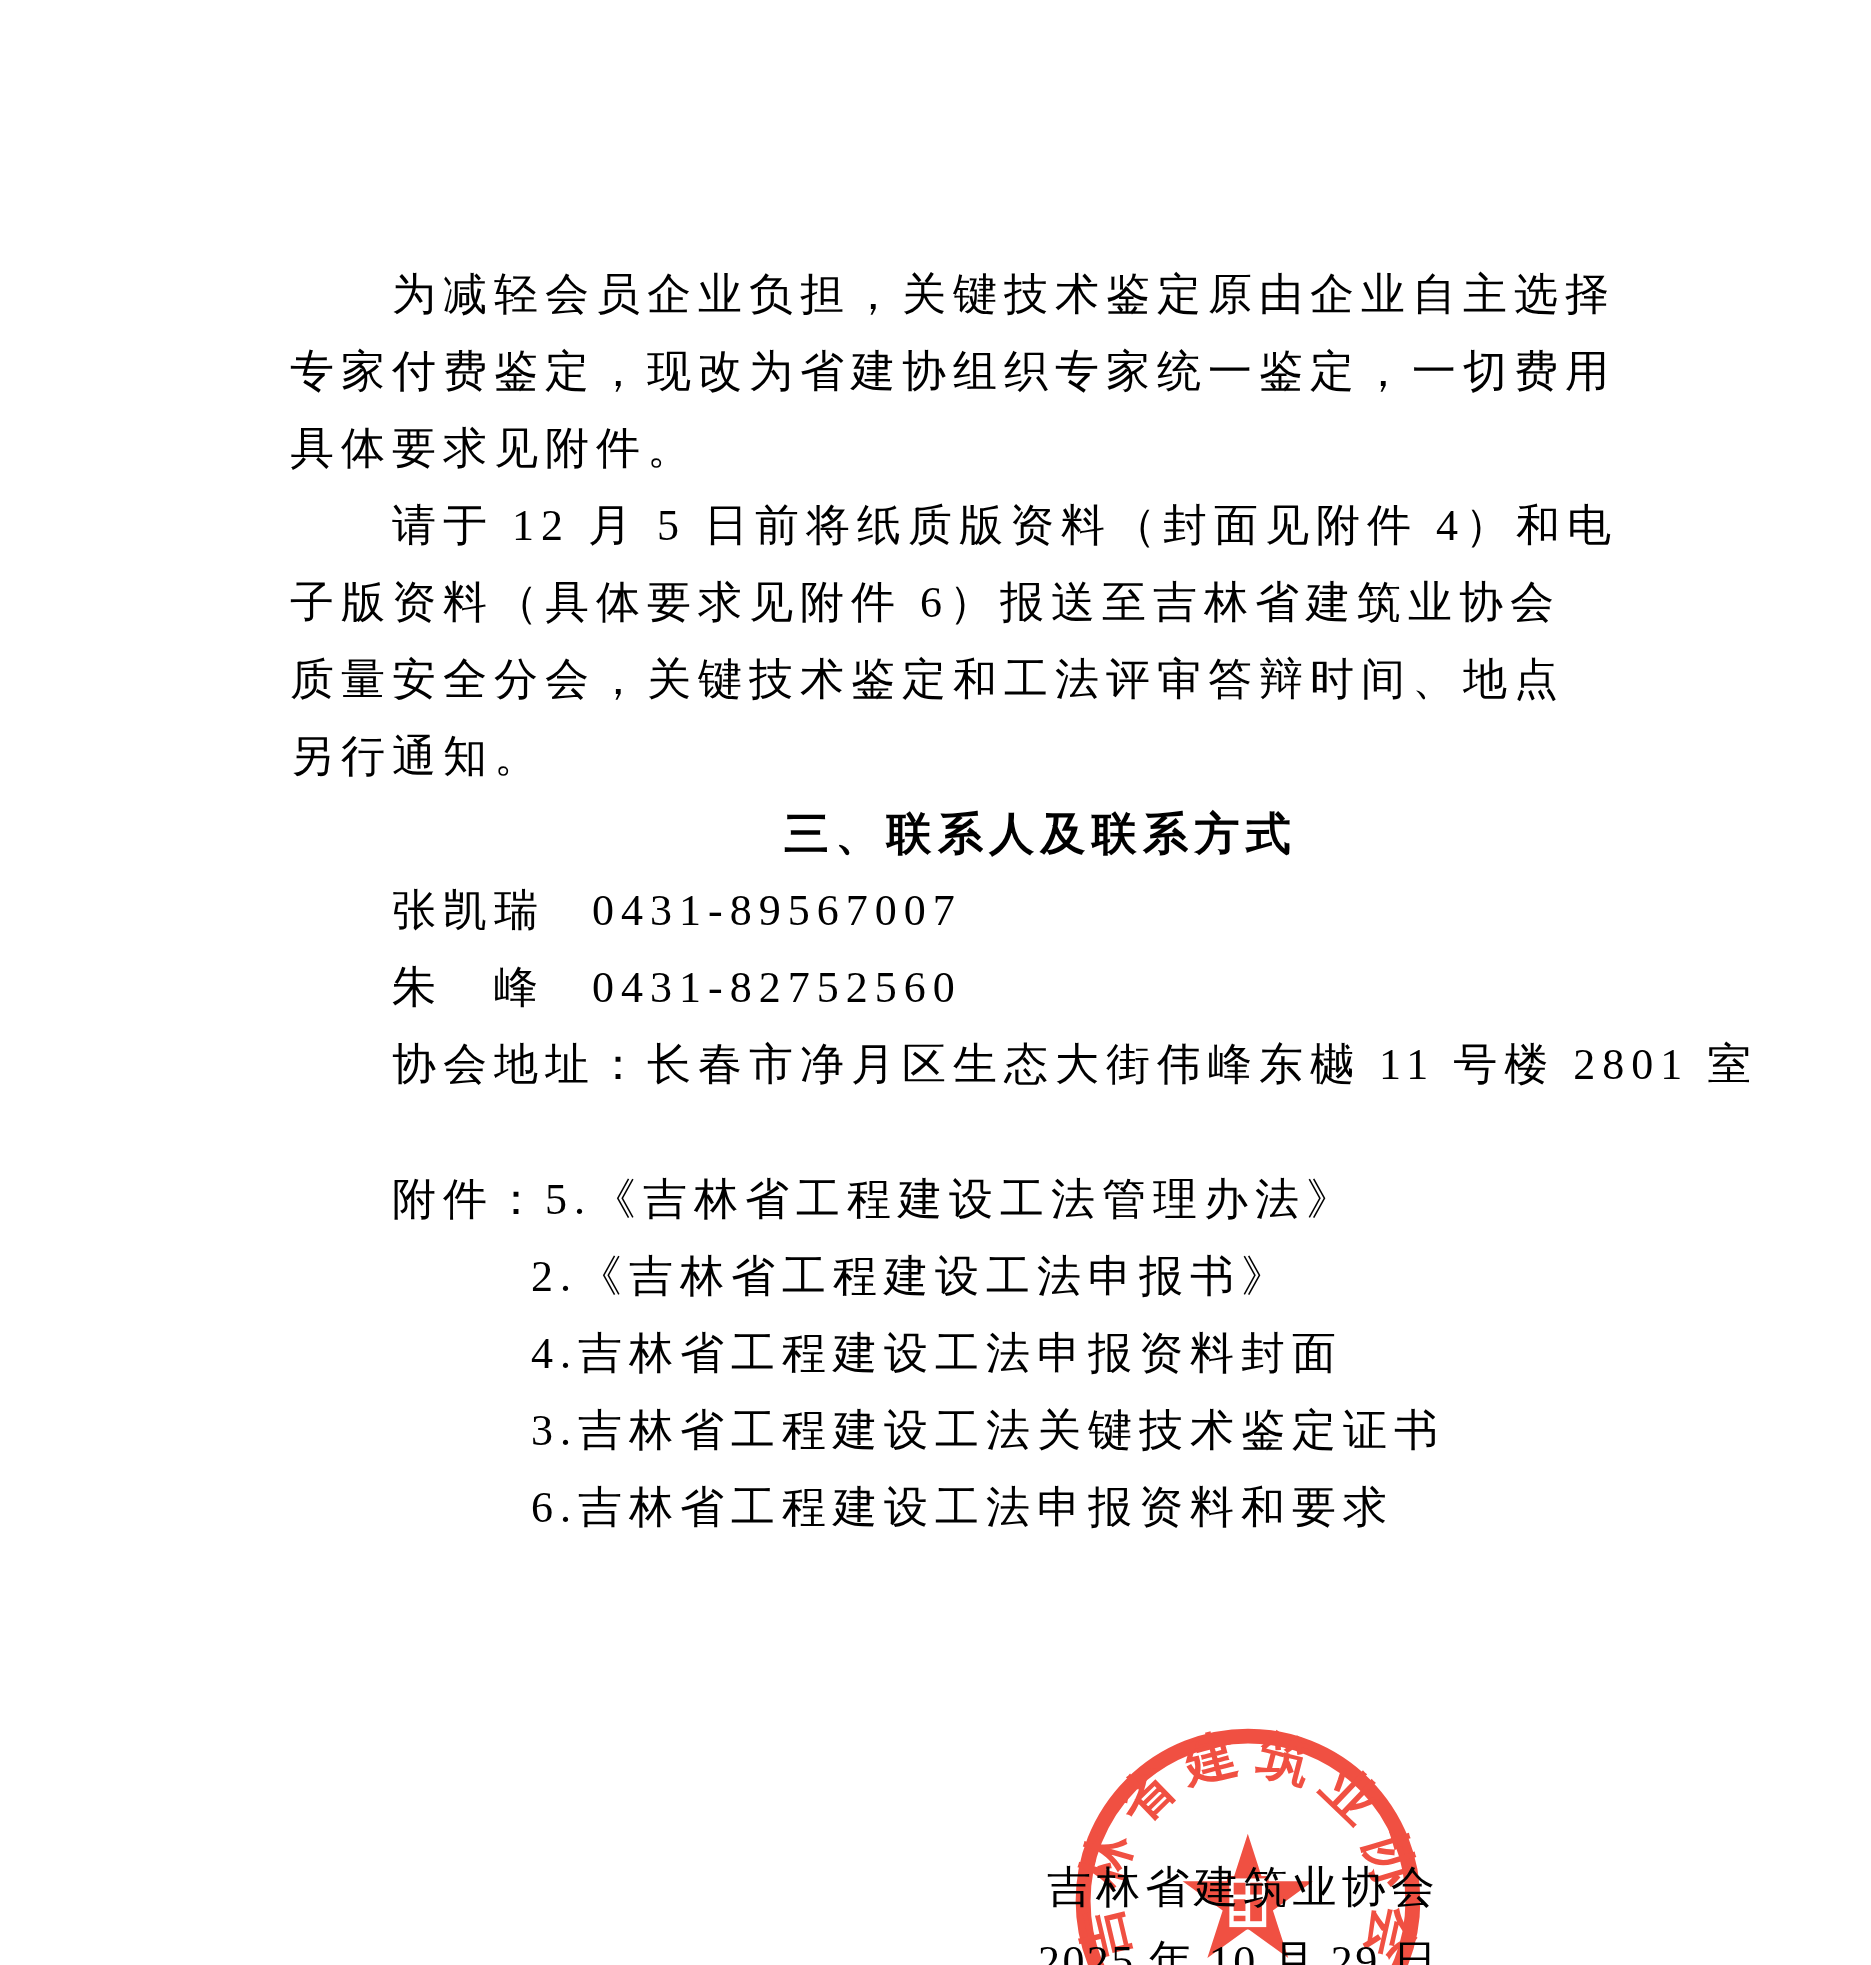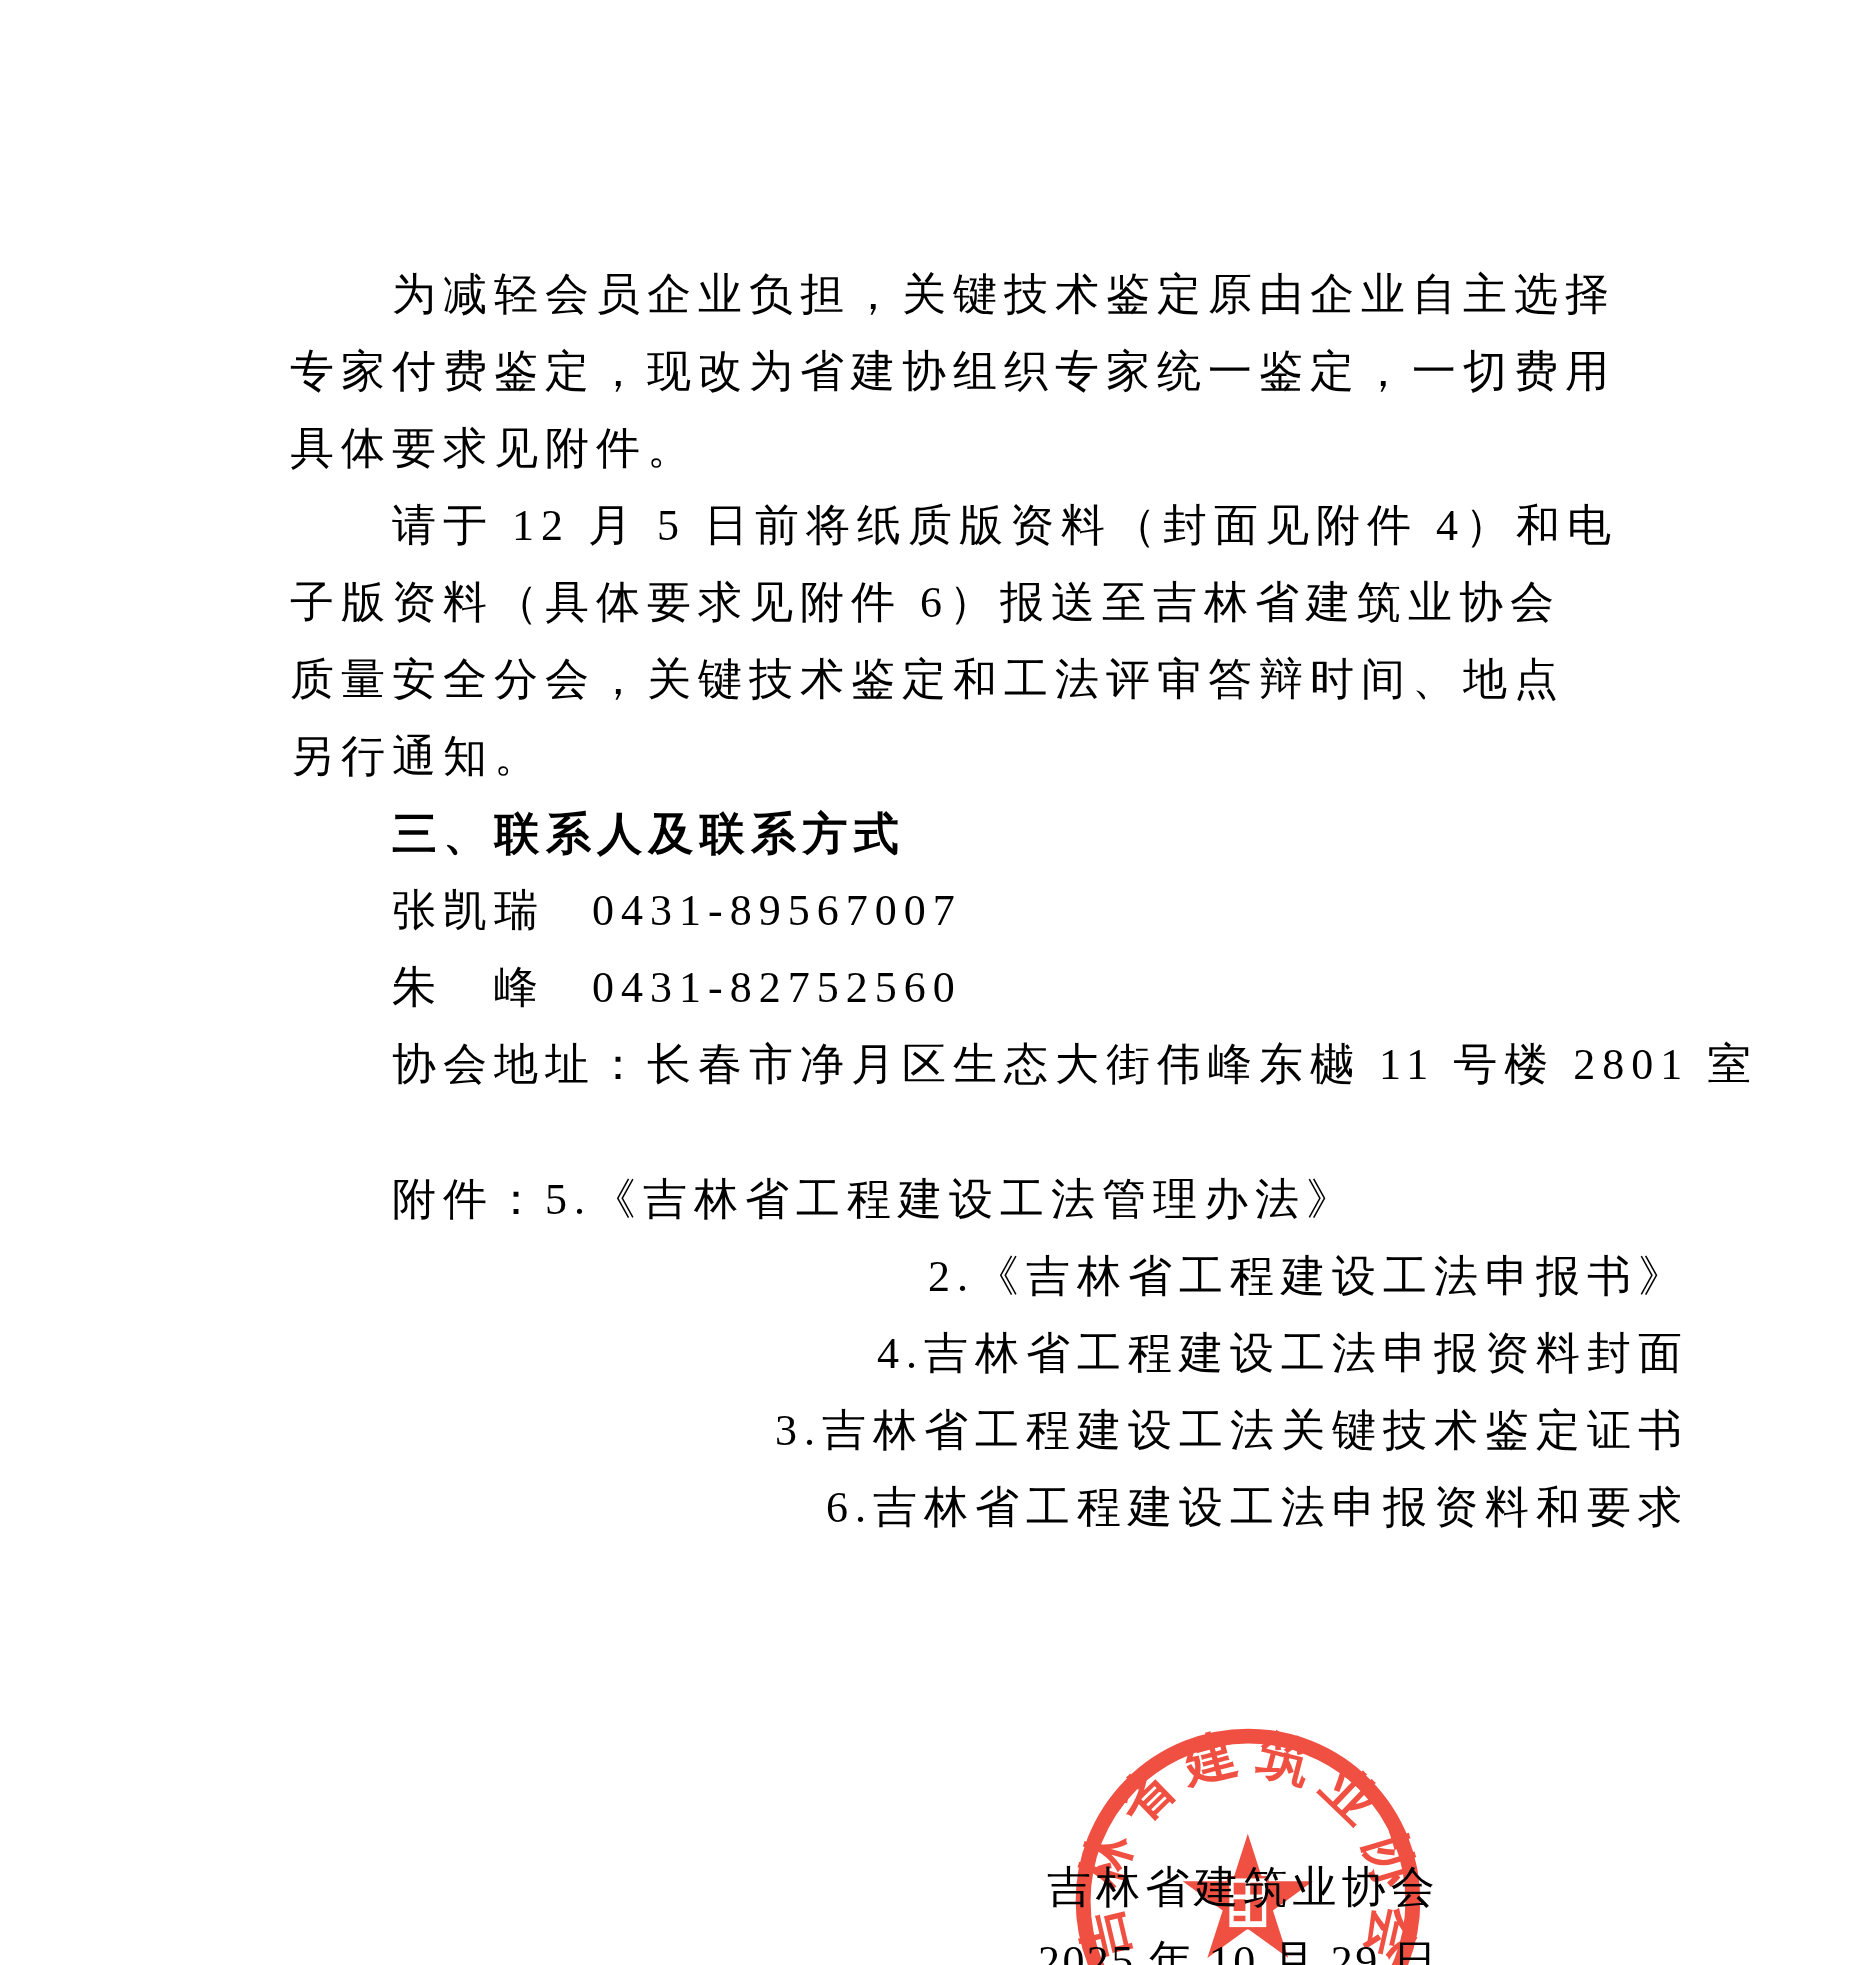--- a/index.html
+++ b/index.html
@@ -23,24 +23,25 @@
     font-size: 44px;
     letter-spacing: 7px;
     white-space: nowrap;
   }
   .indent { text-indent: 102px; }
   .bold-heading {
     font-family: "Liberation Sans", sans-serif;
     font-weight: bold;
     font-size: 45px;
     letter-spacing: 6.3px;
+    text-align: center;
   }
   .phone { margin-left: 47px; }
   .spacer { height: 58px; }
-  .attach-item { margin-left: 241px; text-align: right; }
+  .attach-item { margin-left: 241px; }
   .stamp-org {
     position: absolute;
     left: 1047px;
     top: 1849px;
     font-size: 44px;
     letter-spacing: 5.1px;
     line-height: 77px;
     white-space: nowrap;
     z-index: 3;
   }

